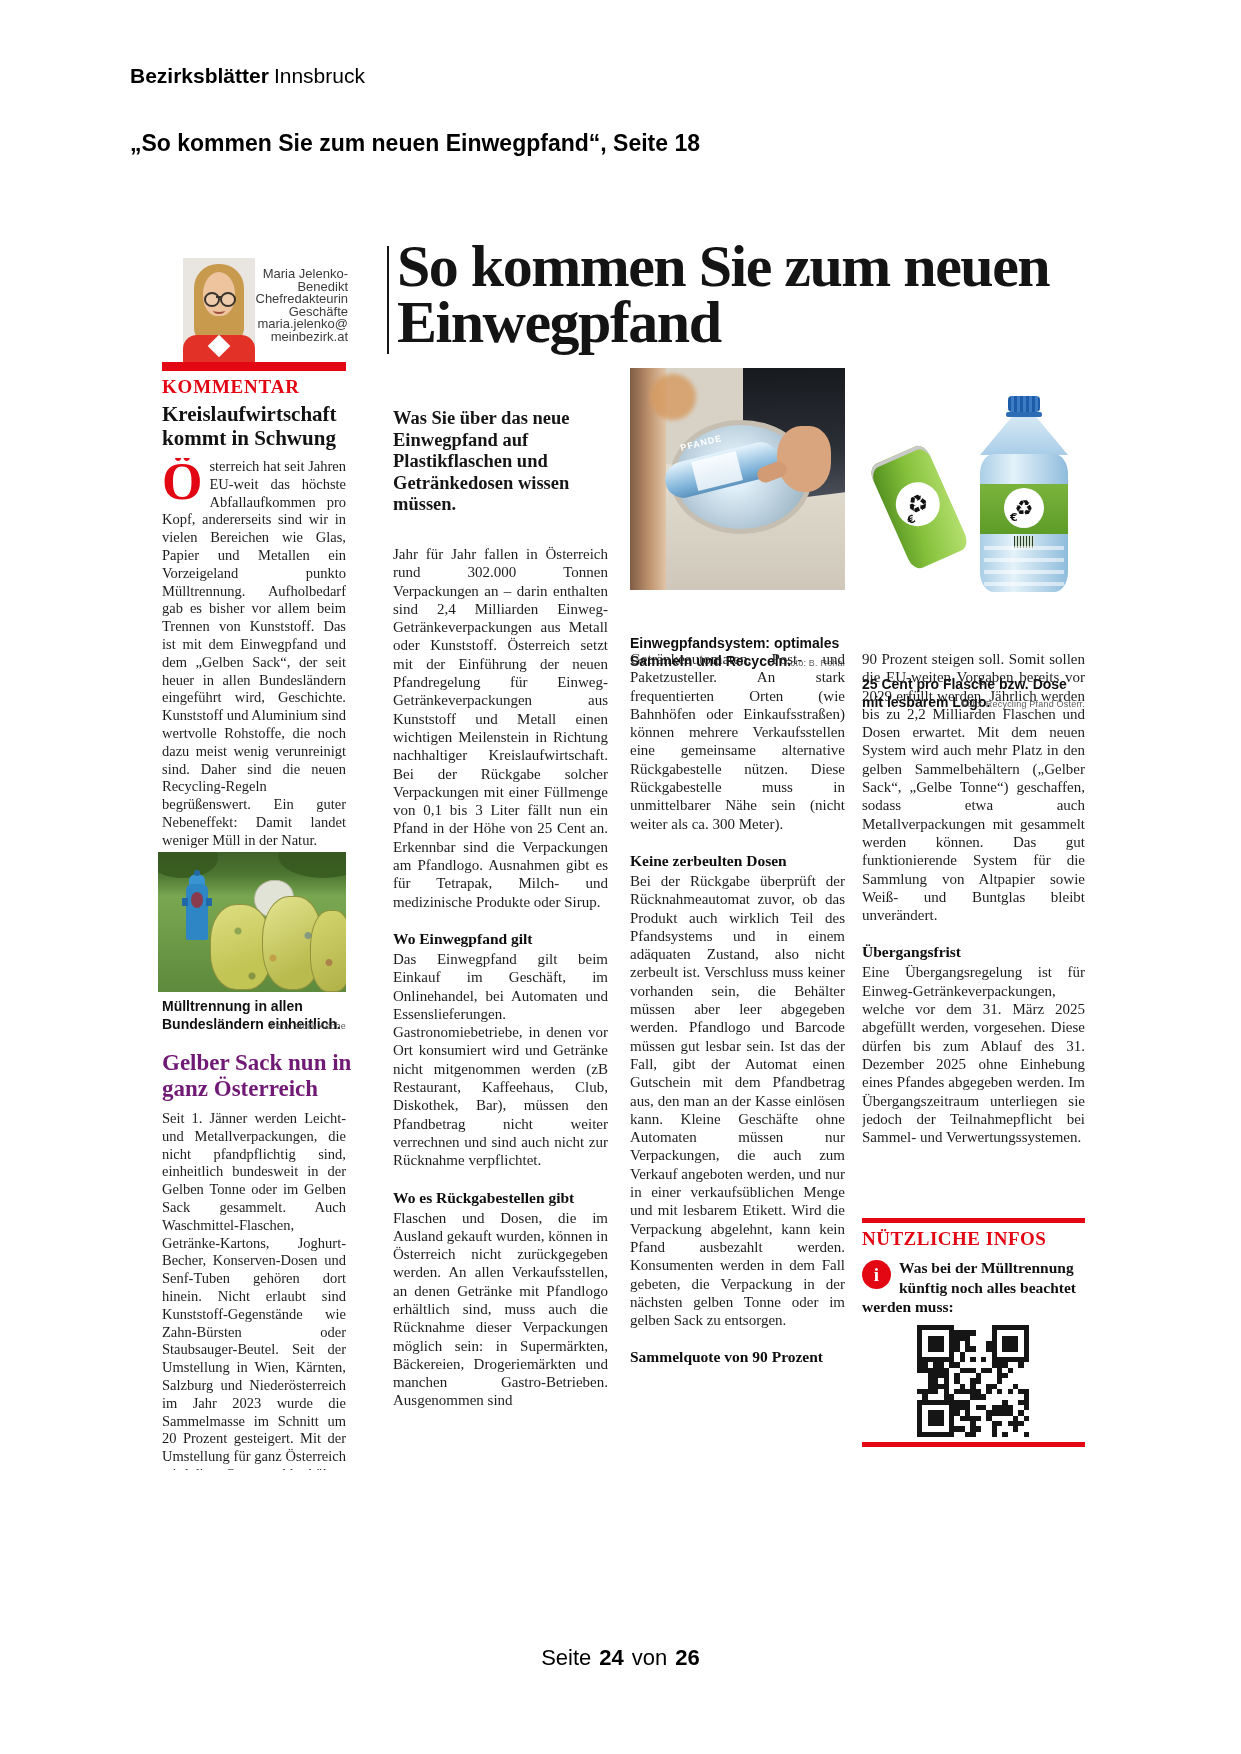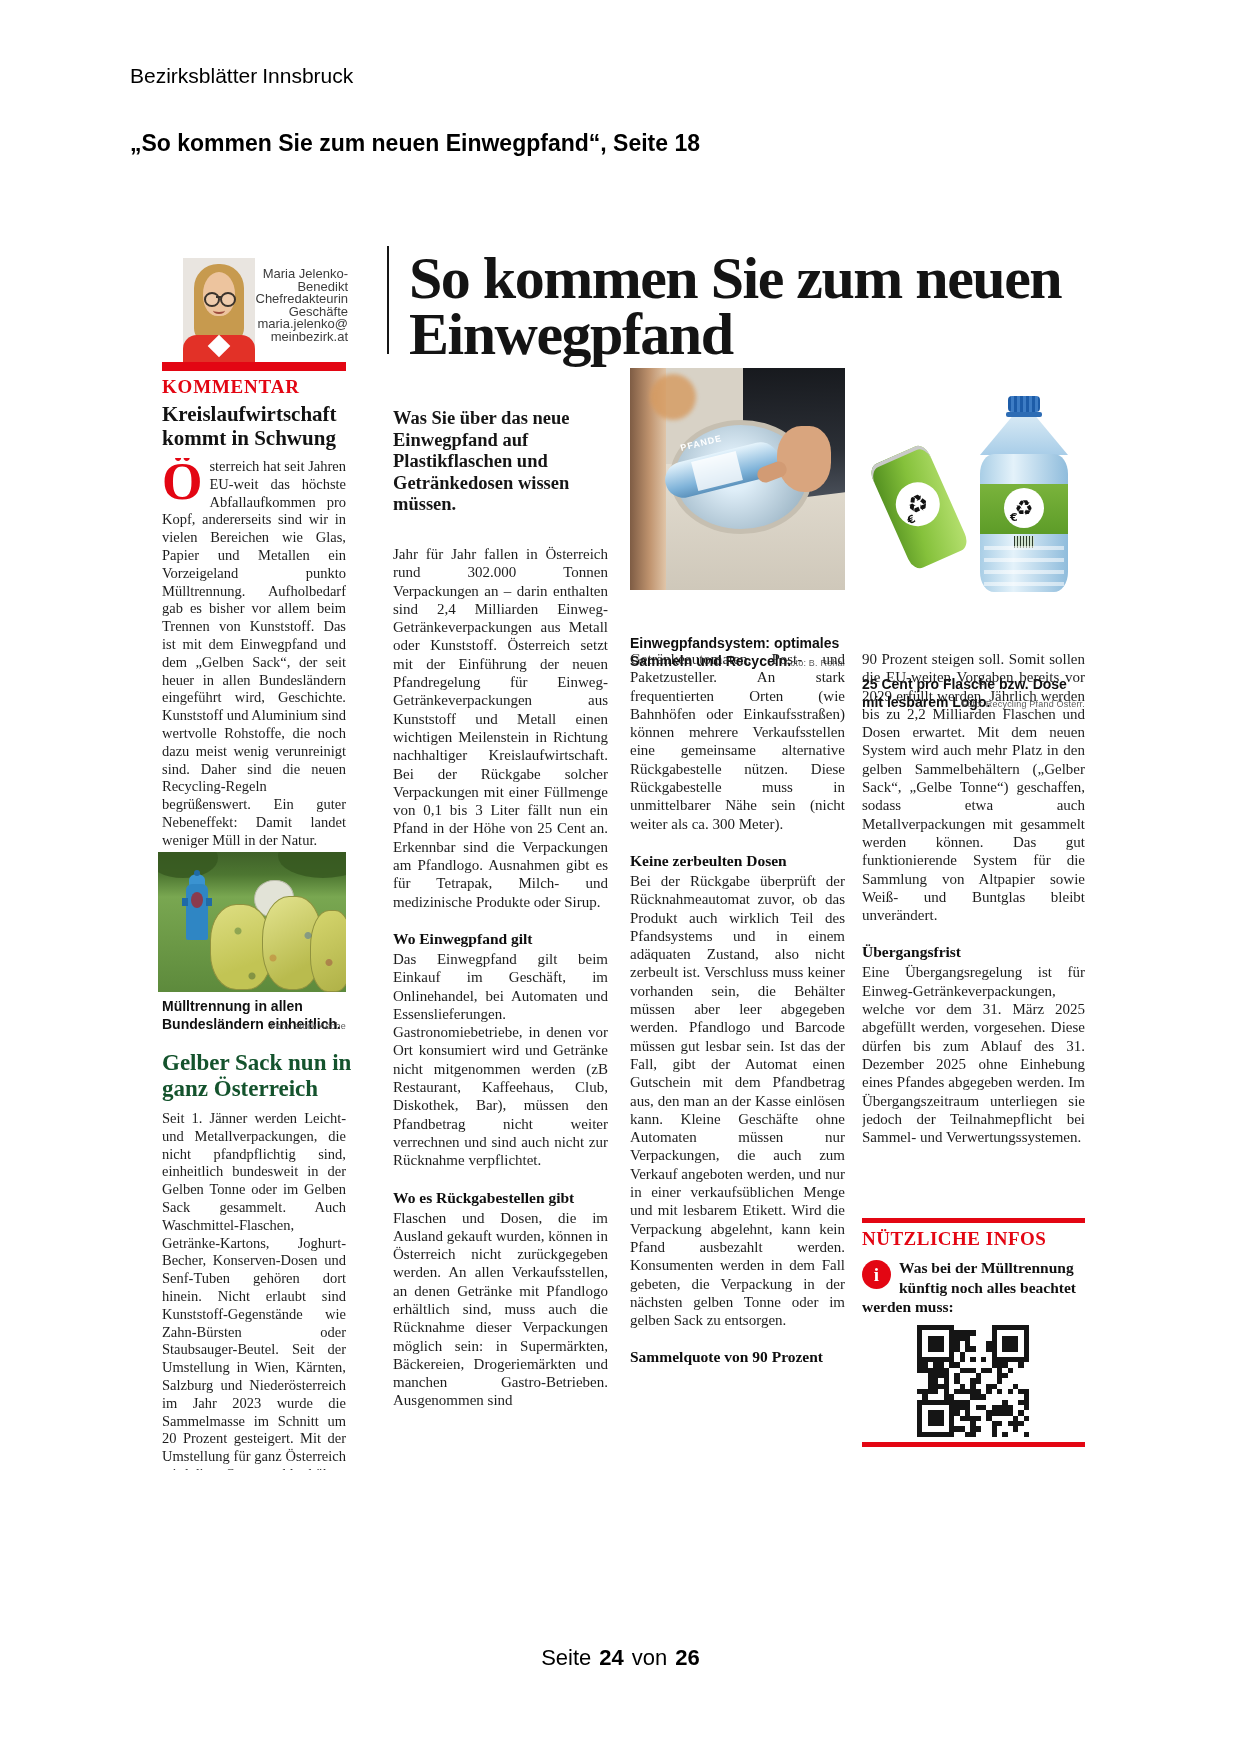--- a/index.html
+++ b/index.html
@@ -3,21 +3,21 @@
 <meta charset="utf-8">
 <style>
   html,body{margin:0;padding:0;background:#888;}
   .page{position:relative;width:1241px;height:1754px;background:#ffffff;overflow:hidden;
         font-family:"Liberation Serif",serif;color:#1d1d1d;}
   .abs{position:absolute;}
   .sans{font-family:"Liberation Sans",sans-serif;}
 
   
   .brand{left:130px;top:64px;font-size:21px;color:#000;}
-  .brand .b{font-weight:normal;}
+  .brand .b{font-weight:bold;}
   .brand .r{margin-left:5px;}
   .subtitle{left:130px;top:130px;font-size:23px;font-weight:bold;color:#000;}
   .author-photo{left:183px;top:258px;width:72px;height:104px;background:#e9e5e0;overflow:hidden;}
   .ap-hair{position:absolute;left:11px;top:6px;width:50px;height:80px;background:#c79a4e;border-radius:24px 24px 16px 16px;}
   .ap-face{position:absolute;left:20px;top:14px;width:32px;height:44px;background:#edc49e;border-radius:50% 50% 45% 45%;}
   .ap-gl{position:absolute;top:34px;width:12px;height:11px;border:2px solid #3a332c;border-radius:50%;background:rgba(255,255,255,.15);}
   .ap-gl.l{left:21px;} .ap-gl.r{left:37px;}
   .ap-bridge{position:absolute;left:33px;top:38px;width:5px;height:2px;background:#3a332c;}
   .ap-smile{position:absolute;left:30px;top:49px;width:12px;height:5px;border-bottom:2px solid #9c4b3d;border-radius:50%;}
   .ap-blazer{position:absolute;left:0;bottom:0;width:72px;height:27px;background:#e23127;border-radius:14px 14px 0 0;}
@@ -46,21 +46,21 @@
   .bagw{left:96px;top:28px;width:38px;height:36px;background:#e2e3d7;border:1px solid #b9bba8;border-radius:50% 45% 48% 50%;}
   .bag-spex{position:absolute;left:52px;top:52px;width:140px;height:90px;
             background:radial-gradient(circle at 20% 30%,rgba(90,130,60,.55) 0 3px,transparent 4px),
                        radial-gradient(circle at 45% 60%,rgba(190,120,50,.5) 0 3px,transparent 4px),
                        radial-gradient(circle at 70% 35%,rgba(70,110,160,.5) 0 3px,transparent 4px),
                        radial-gradient(circle at 85% 65%,rgba(150,60,60,.45) 0 3px,transparent 4px),
                        radial-gradient(circle at 30% 80%,rgba(70,100,50,.5) 0 3px,transparent 4px);}
   .caption{font-family:Liberation Sans, sans-serif;font-weight:bold;font-size:14px;line-height:17.5px;color:#101010;position:relative;}
   .credit{position:absolute;right:0;bottom:1px;font-size:9px;font-weight:normal;color:#5a5a5a;letter-spacing:.2px;}
   .cap1{left:162px;top:998px;width:184px;height:38px;}
-  .sec2-head{left:162px;top:1050px;width:190px;font-size:23px;line-height:26px;font-weight:bold;color:#14532d;}
+  .sec2-head{left:162px;top:1050px;width:190px;font-size:23px;line-height:26px;font-weight:bold;color:#701a75;}
   .sec2-body{left:162px;top:1110px;width:184px;height:360px;overflow:hidden;}
 
   
   .headline-divider{left:387px;top:246px;width:2px;height:108px;background:#161616;}
   .article-headline{left:397px;top:238px;width:720px;font-size:60px;line-height:56px;font-weight:bold;
                     letter-spacing:-1.5px;color:#141414;}
   .intro{left:393px;top:408px;width:215px;font-size:18.5px;line-height:21.5px;font-weight:bold;color:#161616;}
   .body-col{width:215px;text-align:justify;font-size:15px;line-height:18.3px;hyphens:auto;overflow:hidden;}
   .body-col p{margin:0;}
   .body-col h4{margin:19px 0 2px 0;font-size:15.5px;line-height:18px;color:#0e0e0e;text-align:left;}
@@ -175,21 +175,21 @@
     <div class="bag-spex"></div>
   </div>
   <div class="abs cap1 caption">
     <span>Mülltrennung in allen Bundesländern einheitlich.</span>
     <span class="credit">Foto: stock Adobe</span>
   </div>
   <div class="abs sec2-head">Gelber Sack nun in ganz Österreich</div>
   <div class="abs sec2-body k-body">Seit 1. Jänner werden Leicht- und Metallverpackungen, die nicht pfandpflichtig sind, einheitlich bundesweit in der Gelben Tonne oder im Gelben Sack gesammelt. Auch Waschmittel-Flaschen, Getränke-Kartons, Joghurt-Becher, Konserven-Dosen und Senf-Tuben gehören dort hinein. Nicht erlaubt sind Kunststoff-Gegenstände wie Zahn-Bürsten oder Staubsauger-Beutel. Seit der Umstellung in Wien, Kärnten, Salzburg und Niederösterreich im Jahr 2023 wurde die Sammelmasse im Schnitt um 20 Prozent gesteigert. Mit der Umstellung für ganz Österreich wird diese Quote wohl erhöht.</div>
 
   <div class="abs headline-divider"></div>
-  <h1 class="abs article-headline" style="margin:12px;">So kommen Sie zum neuen Einwegpfand</h1>
+  <h1 class="abs article-headline" style="margin:0;">So kommen Sie zum neuen Einwegpfand</h1>
   <div class="abs intro">Was Sie über das neue Einwegpfand auf Plastikflaschen und Getränkedosen wissen müssen.</div>
 
   <div class="abs body-col col2-body">
     <p>Jahr für Jahr fallen in Österreich rund 302.000 Tonnen Verpackungen an – darin enthalten sind 2,4 Milliarden Einweg-Getränkeverpackungen aus Metall oder Kunststoff. Österreich setzt mit der Einführung der neuen Pfandregelung für Einweg-Getränkeverpackungen aus Kunststoff und Metall einen wichtigen Meilenstein in Richtung nachhaltiger Kreislaufwirtschaft. Bei der Rückgabe solcher Verpackungen mit einer Füllmenge von 0,1 bis 3 Liter fällt nun ein Pfand in der Höhe von 25 Cent an. Erkennbar sind die Verpackungen am Pfandlogo. Ausnahmen gibt es für Tetrapak, Milch- und medizinische Produkte oder Sirup.</p>
     <h4>Wo Einwegpfand gilt</h4>
     <p>Das Einwegpfand gilt beim Einkauf im Geschäft, im Onlinehandel, bei Automaten und Essenslieferungen. Gastronomiebetriebe, in denen vor Ort konsumiert wird und Getränke nicht mitgenommen werden (zB Restaurant, Kaffeehaus, Club, Diskothek, Bar), müssen den Pfandbetrag nicht weiter verrechnen und sind auch nicht zur Rücknahme verpflichtet.</p>
     <h4>Wo es Rückgabestellen gibt</h4>
     <p>Flaschen und Dosen, die im Ausland gekauft wurden, können in Österreich nicht zurückgegeben werden. An allen Verkaufsstellen, an denen Getränke mit Pfandlogo erhältlich sind, muss auch die Rücknahme dieser Verpackungen möglich sein: in Supermärkten, Bäckereien, Drogeriemärkten und manchen Gastro-Betrieben. Ausgenommen sind</p>
   </div>
 

